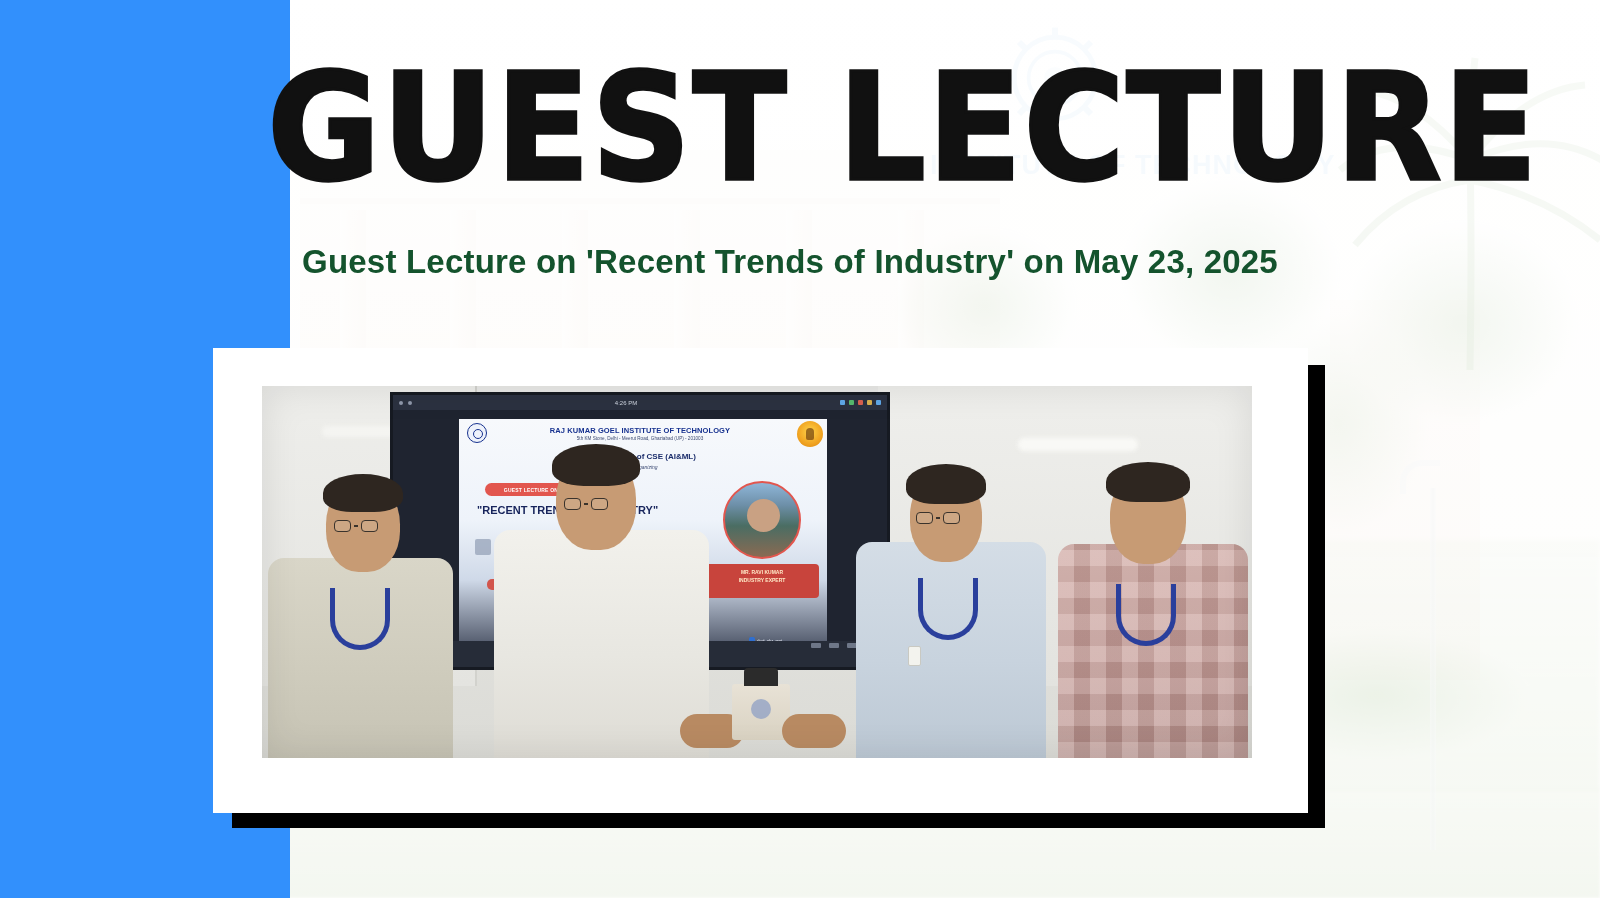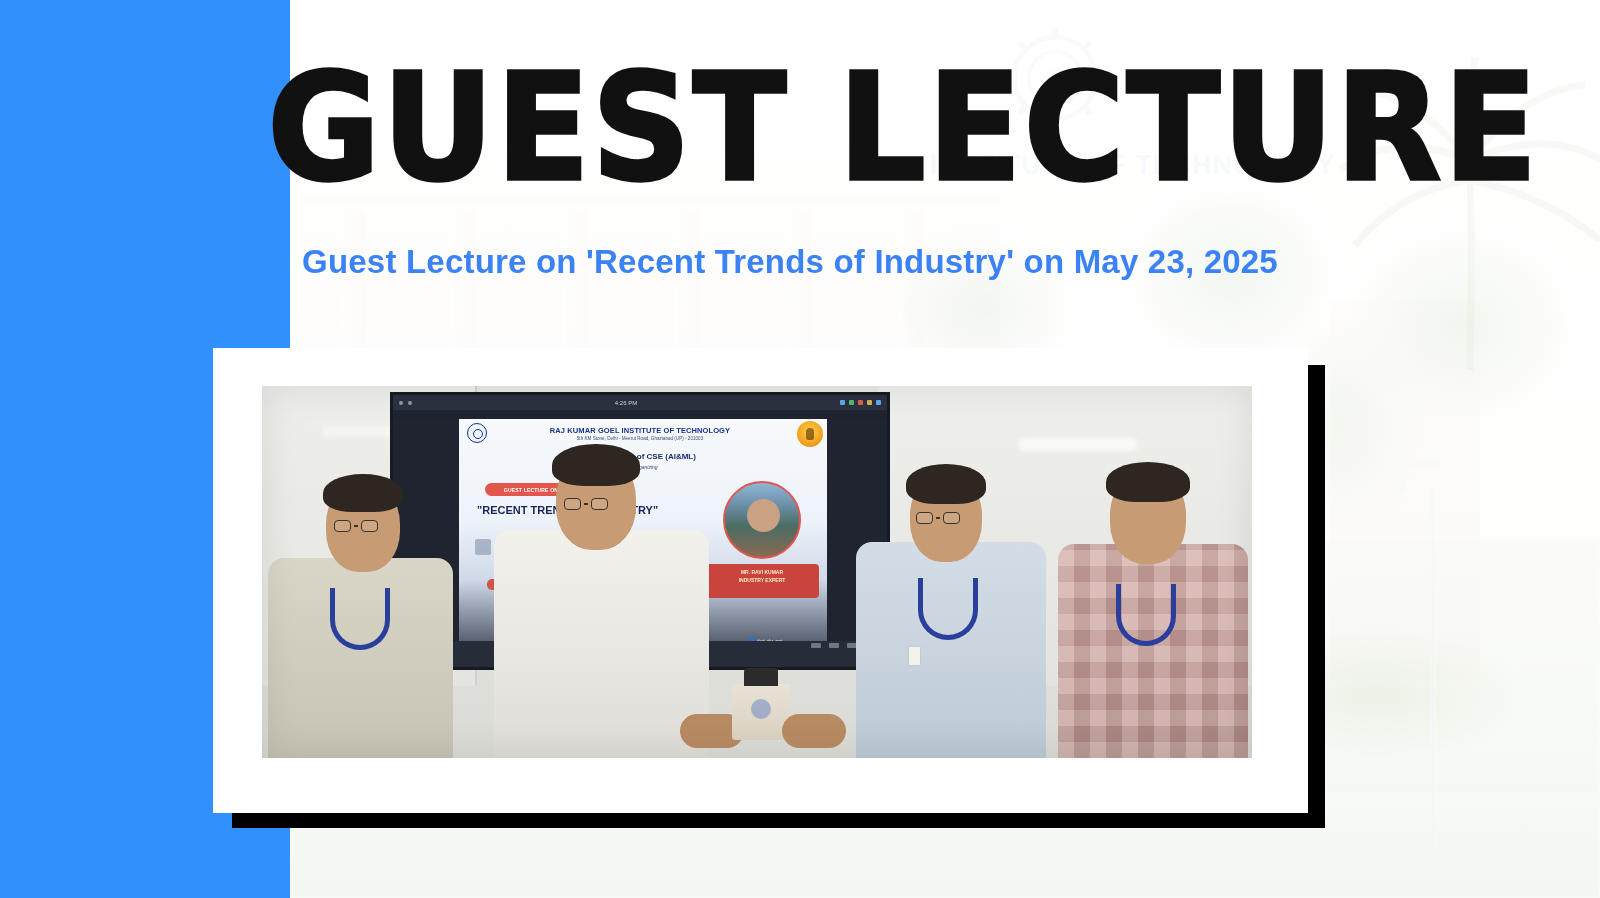--- a/index.html
+++ b/index.html
@@ -132,21 +132,21 @@
   }
 
   
   .subtitle{
     position:absolute; left:170px; top:243px; width:1240px;
     text-align:center;
     font-family:"Liberation Sans", sans-serif;
     font-weight:700;
     font-size:33px;
     letter-spacing:.2px;
-    color:#3b82f6;
+    color:#14532d;
     white-space:nowrap;
   }
 
   
   .photo-shadow{
     position:absolute; left:232px; top:365px;
     width:1093px; height:463px;
     background:#000000;
   }
   .photo-frame{

